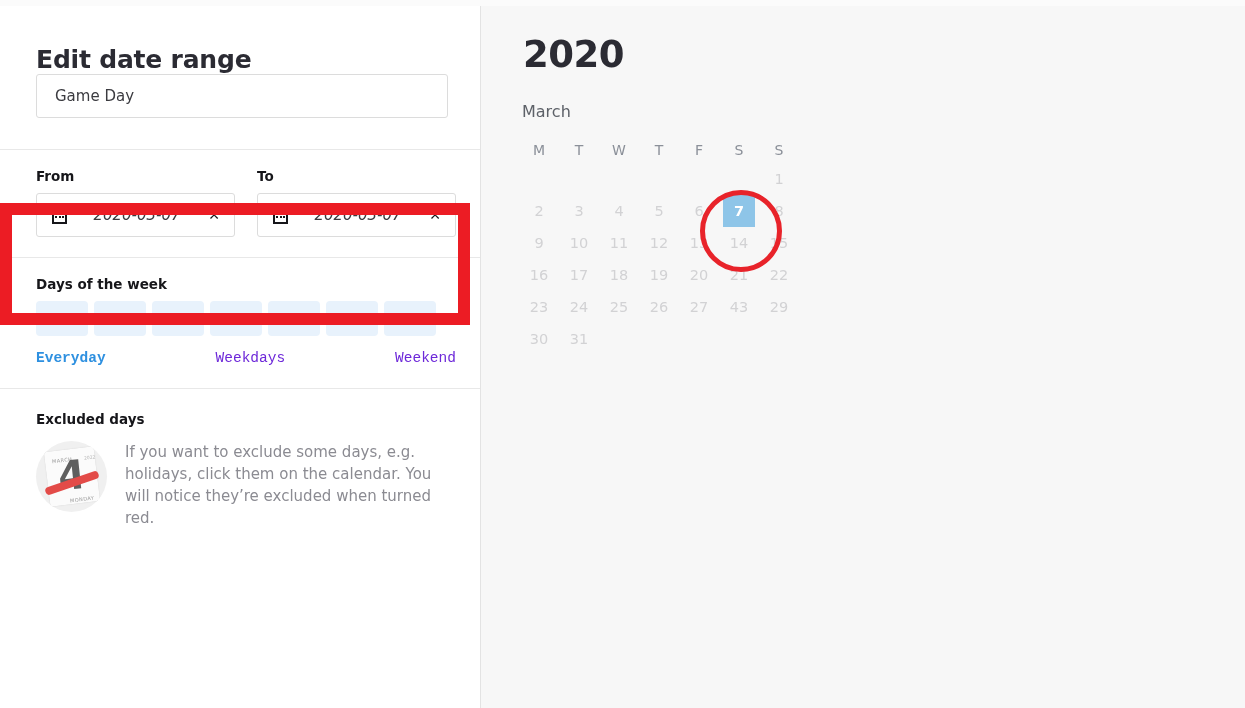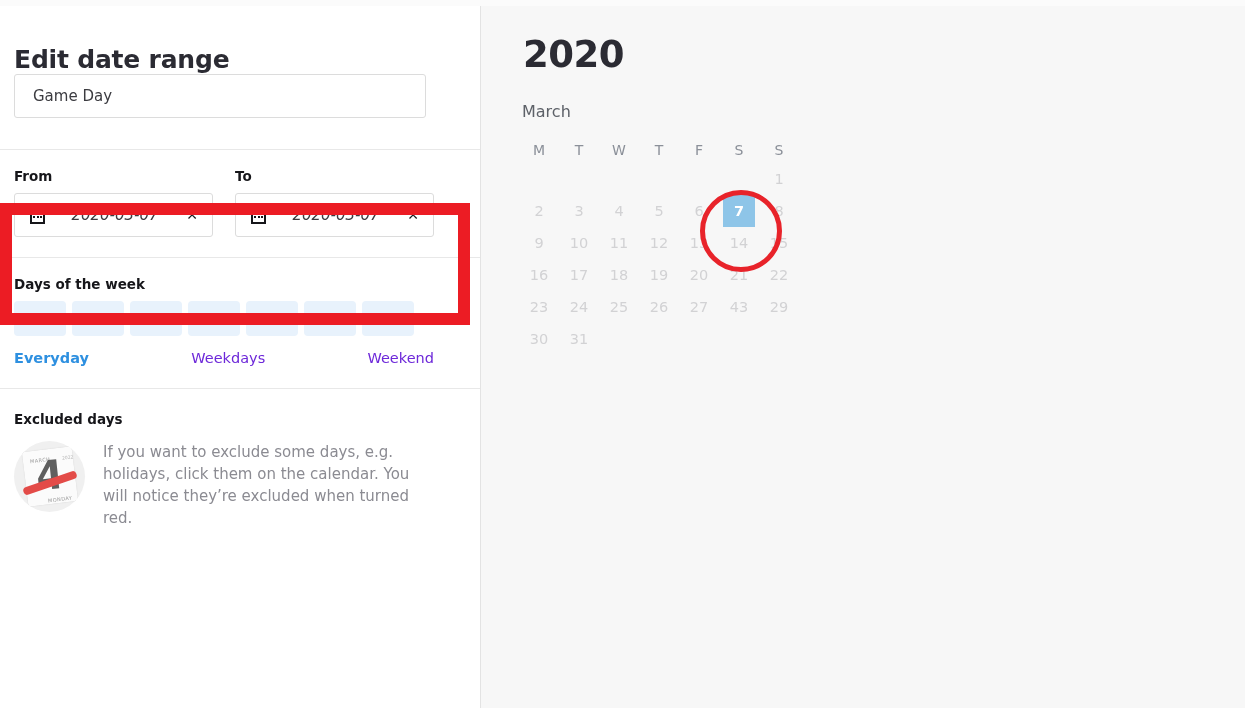--- a/index.html
+++ b/index.html
@@ -11,21 +11,21 @@
   }
   #app { position: relative; width: 1245px; height: 708px; display: flex; }
 
   
   .left-panel {
     width: 481px; height: 708px;
     background: #ffffff;
     border-right: 1px solid #e3e3e3;
     position: relative;
   }
-  .section { padding: 0 14px; }
+  .section { padding: 0 36px; }
   .divider { height: 1px; background: #e8e8e8; width: 100%; }
 
   .page-title {
     font-size: 25px; font-weight: bold; color: #2b2b33;
     letter-spacing: -0.2px;
     padding-top: 45px; padding-bottom: 0;
   }
   .field-label {
     font-size: 13.5px; font-weight: bold; color: #16161a;
     margin-top: 24px; margin-bottom: 9px;
@@ -85,21 +85,21 @@
   .section-days { padding-top: 18px; padding-bottom: 22px; }
   .days-row { display: flex; gap: 6px; margin-bottom: 14px; }
   .day-chip {
     height: 35px; min-width: 52px; padding: 0 9px;
     background: #e8f2fc; border-radius: 4px;
     display: flex; align-items: center; justify-content: center;
     font-size: 14.5px; color: #3d9ae8; cursor: pointer;
   }
   .presets-row {
     display: flex; justify-content: space-between;
-    width: 420px; font-size: 14.5px;
+    width: 420px; font-size: 14.5px; font-family: Liberation Mono, monospace;
   }
   .preset { color: #6d28d9; cursor: pointer; }
   .preset.active { color: #2e90e0; font-weight: bold; }
 
   
   .section-excluded { padding-top: 22px; }
   .excluded-title {
     font-size: 13.5px; font-weight: bold; color: #16161a; margin-bottom: 14px;
   }
   .excluded-body { display: flex; gap: 18px; align-items: flex-start; }

